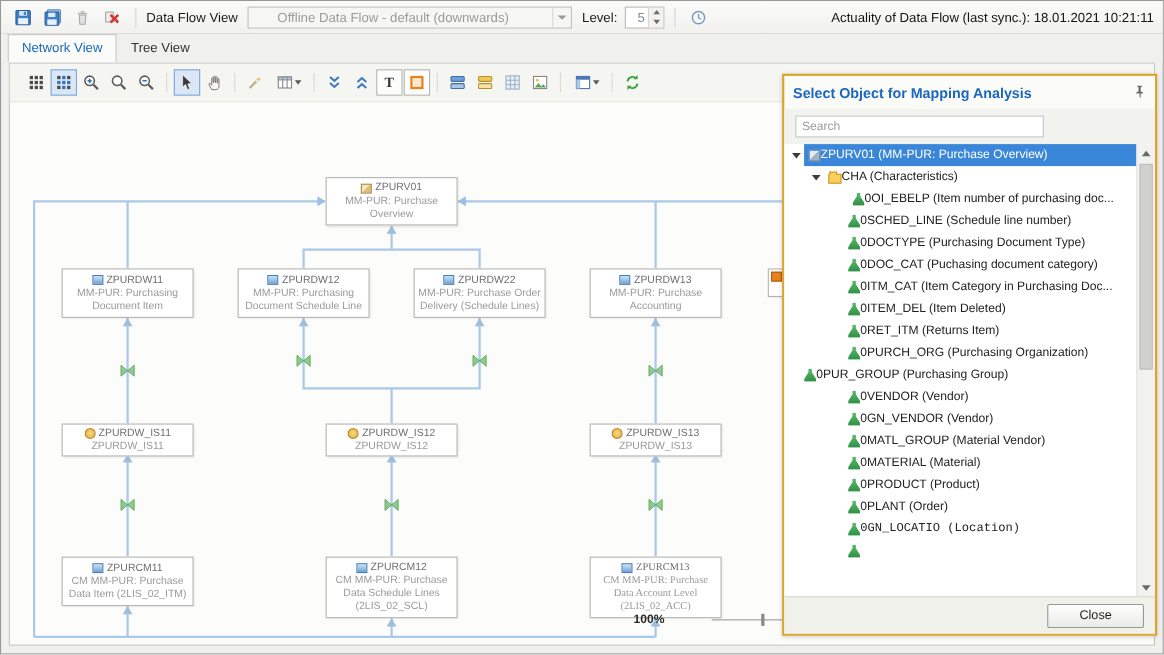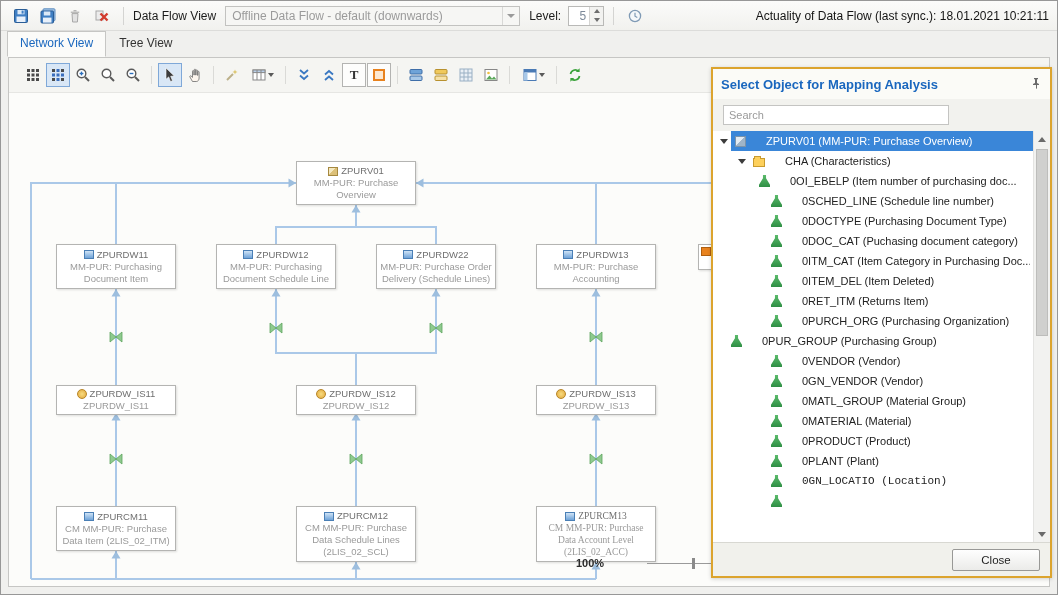--- a/index.html
+++ b/index.html
@@ -7,21 +7,21 @@
        font-family:"Liberation Sans",sans-serif;overflow:hidden;border:1px solid #979797;box-sizing:border-box;}
   button{font-family:inherit;cursor:default;}
 
   
   .topbar{position:absolute;top:0;left:0;right:0;height:30px;background:linear-gradient(#fbfbfa,#f1f1ee);
           border-bottom:1px solid #dcdcda;display:flex;align-items:center;padding:0 8px;gap:3px;box-sizing:border-box;}
   .icbtn{width:24px;height:24px;display:flex;align-items:center;justify-content:center;background:transparent;border:1px solid transparent;padding:0;}
   .vsep{width:1px;height:18px;background:#d4d4d2;margin:0 6px;}
   .tlabel{font-size:12px;color:#1b1b1b;white-space:nowrap;}
   .ddl{width:295px;height:20px;border:1px solid #c2c2c0;background:#f6f6f4;display:flex;align-items:center;margin:0 6px 0 6px;box-sizing:border-box;}
-  .ddl-text{flex:1;font-size:12px;color:#9b9b9b;padding:0 6px;white-space:nowrap;overflow:hidden;}
+  .ddl-text{flex:1;font-size:12px;color:#9b9b9b;padding:0 6px;white-space:nowrap;overflow:hidden;margin-left:20px;}
   .ddl-caret{width:16px;height:100%;display:flex;align-items:center;justify-content:center;border-left:1px solid #d8d8d6;}
   .ddl-caret::before{content:"";border-left:4px solid transparent;border-right:4px solid transparent;border-top:4px solid #9a9a9a;}
   .spinner{width:36px;height:20px;border:1px solid #b9b9b7;background:#fff;display:flex;margin-left:4px;box-sizing:border-box;}
   .spin-val{flex:1;font-size:12px;color:#7d8a99;display:flex;align-items:center;justify-content:flex-end;padding-right:3px;}
   .spin-btns{width:13px;display:flex;flex-direction:column;border-left:1px solid #d5d5d3;}
   .spin-b{flex:1;display:flex;align-items:center;justify-content:center;background:#f2f2f0;}
   .spin-b.up::before{content:"";border-left:3px solid transparent;border-right:3px solid transparent;border-bottom:4px solid #6d6d6d;}
   .spin-b.down::before{content:"";border-left:3px solid transparent;border-right:3px solid transparent;border-top:4px solid #6d6d6d;}
   .actuality{margin-left:auto;font-size:12px;color:#141414;white-space:nowrap;}
 
@@ -70,21 +70,21 @@
   .ptitle{height:30px;display:flex;align-items:center;justify-content:space-between;padding:0 8px;
           font-size:13px;font-weight:600;color:#1a67be;border-bottom:1px solid #ececе6;}
   .searchrow{height:32px;background:#f2f2ee;display:flex;align-items:center;padding:0 10px;box-sizing:border-box;}
   .searchrow input{width:226px;height:20px;border:1px solid #c4c4c2;font-size:11px;padding:0 5px;color:#333;background:#fff;box-sizing:border-box;font-family:inherit;}
   .searchrow input::placeholder{color:#9a9a9a;}
   .ptree{position:absolute;top:62px;bottom:34px;left:0;right:0;background:#fff;overflow:hidden;}
   .rows{position:absolute;left:0;top:0;right:16px;bottom:0;overflow:hidden;}
   .trow{height:20px;display:flex;align-items:center;font-size:11px;color:#222;box-sizing:border-box;}
   .texp{width:14px;min-width:14px;display:inline-flex;justify-content:center;align-items:center;}
   .texp.on::before{content:"";border-left:4px solid transparent;border-right:4px solid transparent;border-top:5px solid #3c3c3c;}
-  .tcontent{display:flex;align-items:center;gap:20px;flex:1;height:100%;padding:0 4px;min-width:0;}
+  .tcontent{display:flex;align-items:center;gap:0;flex:1;height:100%;padding:0 4px;min-width:0;}
   .tcontent .lbl{white-space:nowrap;overflow:hidden;}
   .trow.selected .tcontent{background:#3a86d8;color:#fff;}
   .ticon{display:inline-block;position:relative;box-sizing:border-box;min-width:11px;}
   .ticon.cube{width:11px;height:11px;background:linear-gradient(135deg,#e4ebf2 0 45%,#9fb4c8 45% 100%);border:1px solid #7a93ab;}
   .ticon.folder{width:12px;height:9px;background:#fdd05c;border:1px solid #c99b2e;margin-top:2px;}
   .ticon.folder::before{content:"";position:absolute;top:-3px;left:0px;width:5px;height:2px;background:#fdd05c;border:1px solid #c99b2e;border-bottom:none;}
   .ticon.char{width:11px;height:12px;background:linear-gradient(#5cbb6c,#2f8f45);
               clip-path:polygon(36% 0,64% 0,64% 28%,100% 82%,100% 100%,0 100%,0 82%,36% 28%);}
   .pfooter{position:absolute;bottom:0;left:0;right:0;height:34px;background:#f1f1ec;border-top:1px solid #d8d8d2;
            display:flex;align-items:center;justify-content:flex-end;padding:0 10px;box-sizing:border-box;}
@@ -474,21 +474,21 @@
               <span class="lbl">ZPURV01 (MM-PUR: Purchase Overview)</span>
             </span>
           </div>
           <div class="trow" style="padding-left: 22px;">
             <span class="texp on"></span>
             <span class="tcontent">
               <span class="ticon folder"></span>
               <span class="lbl">CHA (Characteristics)</span>
             </span>
           </div>
-          <div class="trow" style="padding-left: 28px;">
+          <div class="trow" style="padding-left: 44px;">
             <span class="texp"></span>
             <span class="tcontent">
               <span class="ticon char"></span>
               <span class="lbl">0OI_EBELP (Item number of purchasing doc...</span>
             </span>
           </div>
           <div class="trow" style="padding-left: 40px;">
             <span class="texp"></span>
             <span class="tcontent">
               <span class="ticon char"></span>
@@ -555,42 +555,42 @@
             <span class="texp"></span>
             <span class="tcontent">
               <span class="ticon char"></span>
               <span class="lbl">0GN_VENDOR (Vendor)</span>
             </span>
           </div>
           <div class="trow" style="padding-left: 40px;">
             <span class="texp"></span>
             <span class="tcontent">
               <span class="ticon char"></span>
-              <span class="lbl">0MATL_GROUP (Material Group)</span>
+              <span class="lbl">0MATL_GROUP (Material Vendor)</span>
             </span>
           </div>
           <div class="trow" style="padding-left: 40px;">
             <span class="texp"></span>
             <span class="tcontent">
               <span class="ticon char"></span>
               <span class="lbl">0MATERIAL (Material)</span>
             </span>
           </div>
           <div class="trow" style="padding-left: 40px;">
             <span class="texp"></span>
             <span class="tcontent">
               <span class="ticon char"></span>
               <span class="lbl">0PRODUCT (Product)</span>
             </span>
           </div>
           <div class="trow" style="padding-left: 40px;">
             <span class="texp"></span>
             <span class="tcontent">
               <span class="ticon char"></span>
-              <span class="lbl">0PLANT (Plant)</span>
+              <span class="lbl">0PLANT (Order)</span>
             </span>
           </div>
           <div class="trow" style="padding-left: 40px; font-family: Liberation Mono, monospace;">
             <span class="texp"></span>
             <span class="tcontent">
               <span class="ticon char"></span>
               <span class="lbl">0GN_LOCATIO (Location)</span>
             </span>
           </div>
           <div class="trow" style="padding-left: 40px;">

